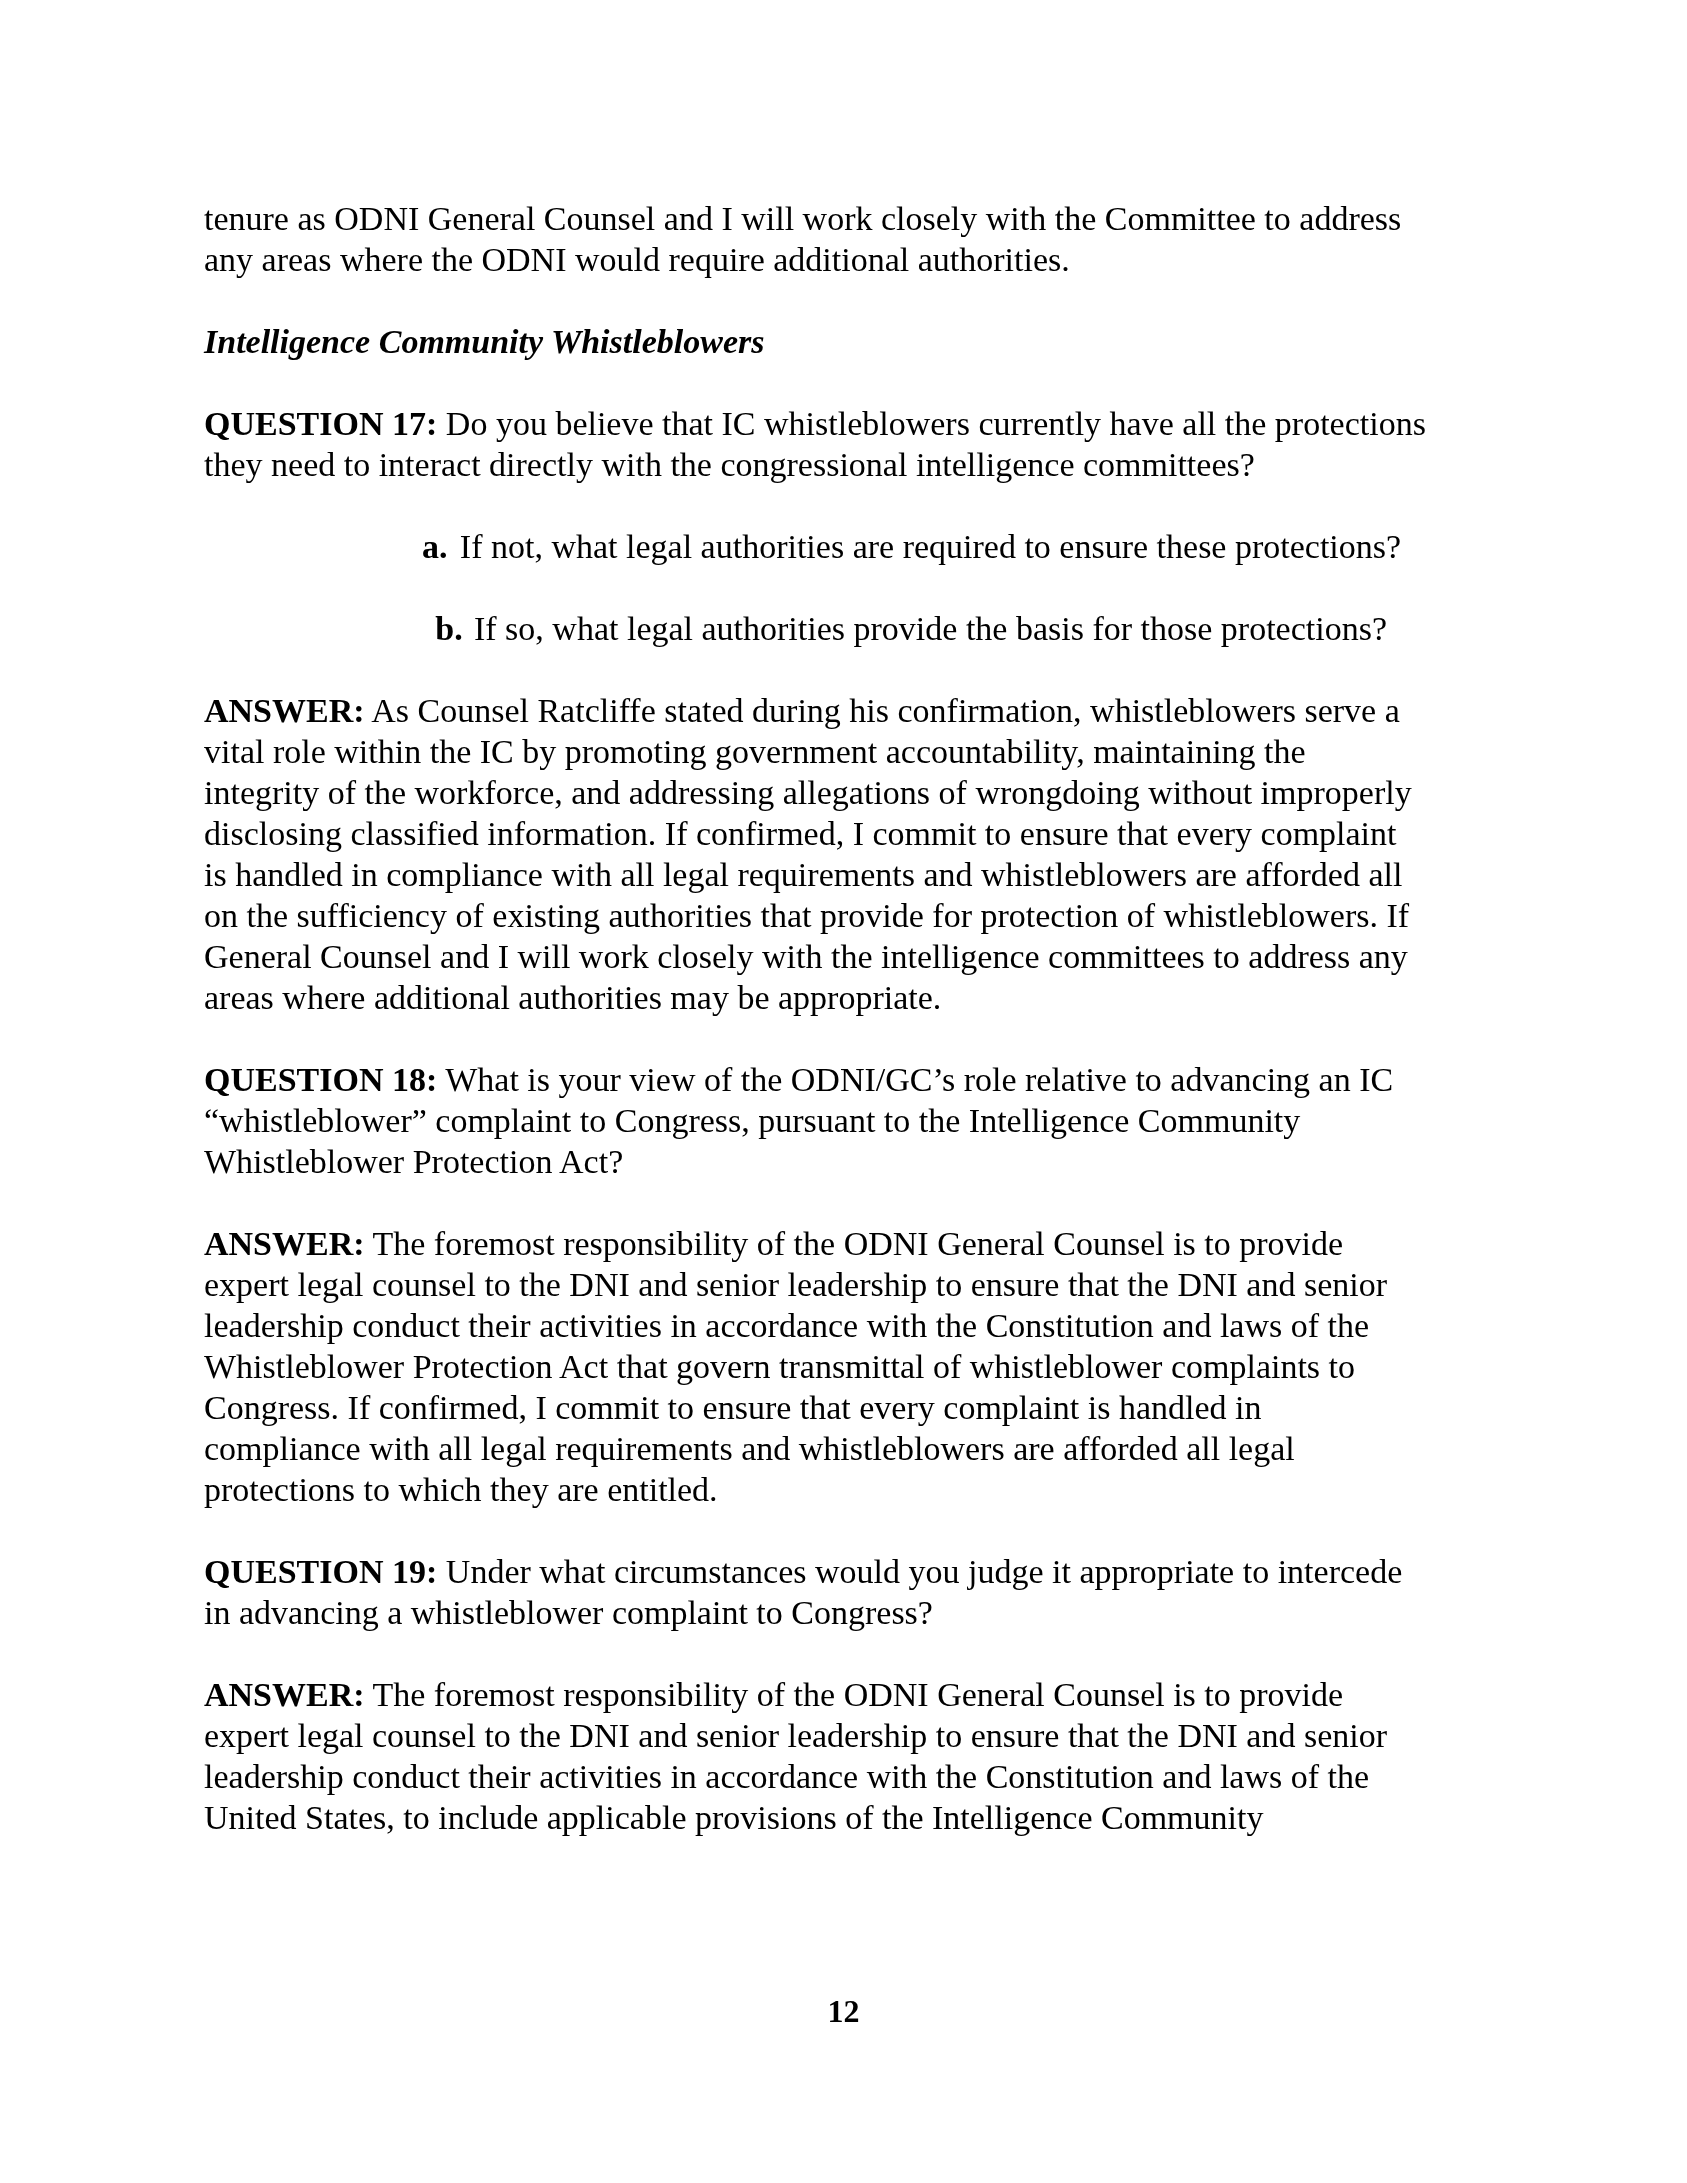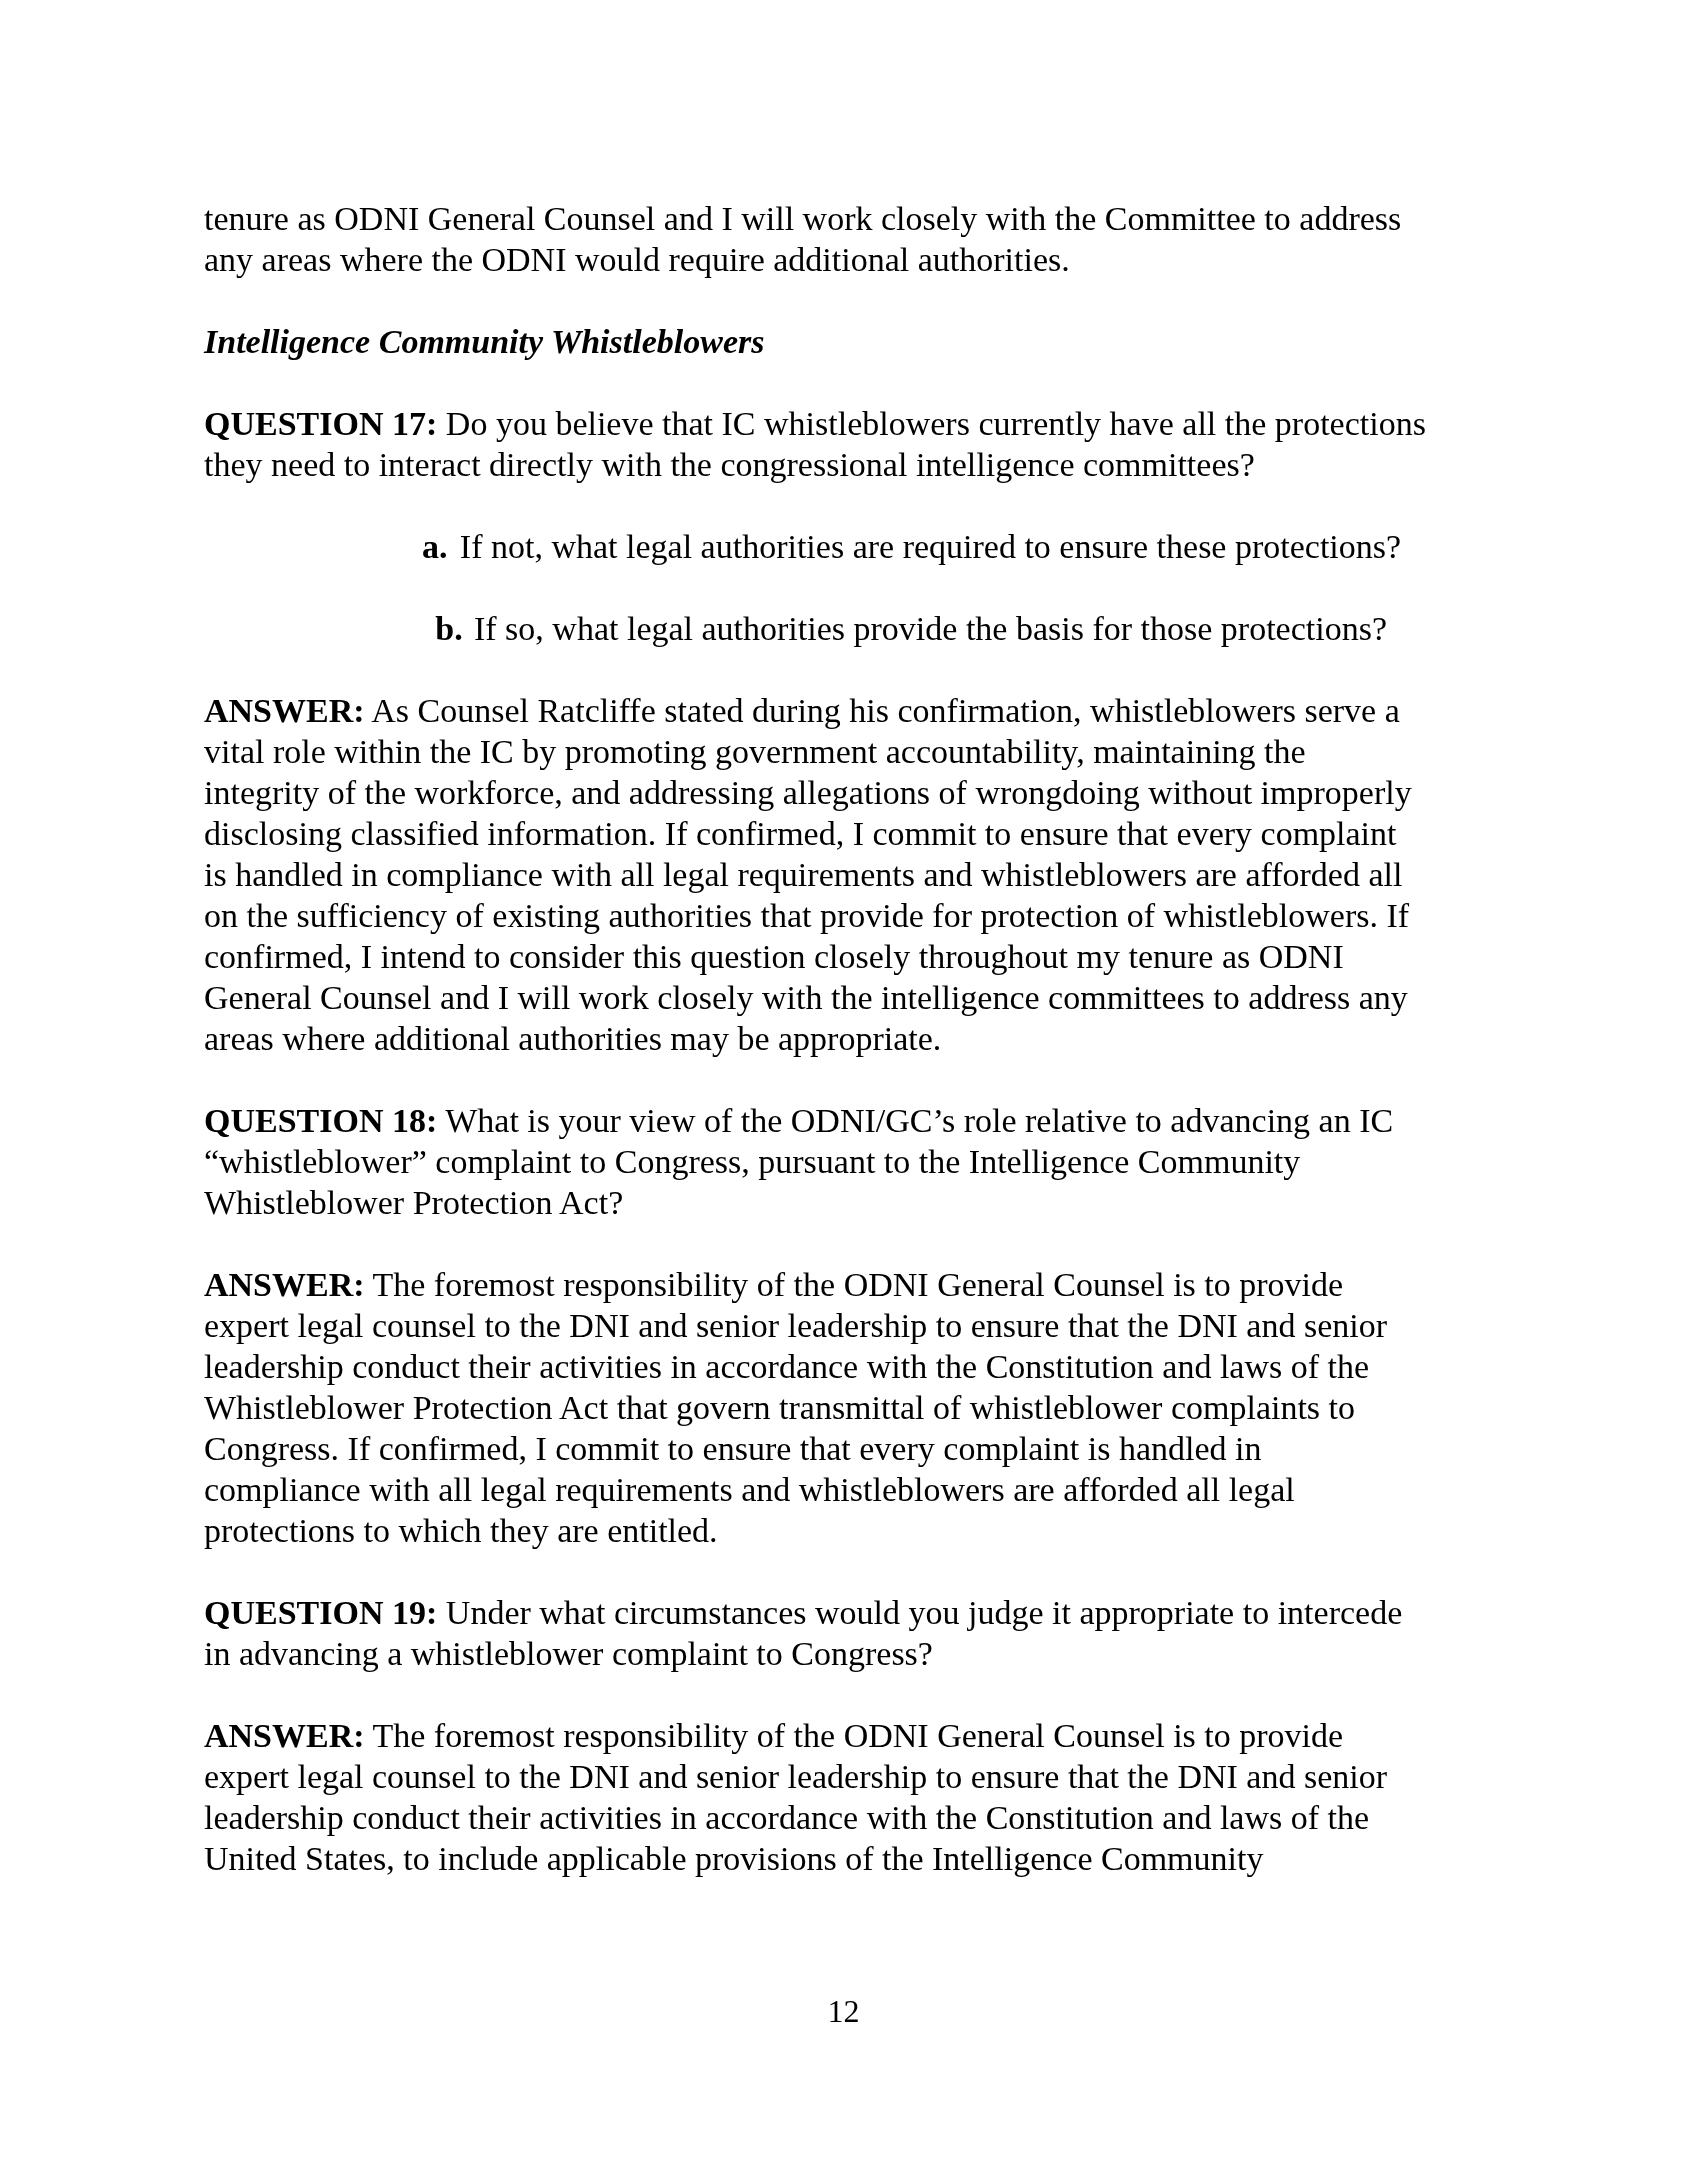--- a/index.html
+++ b/index.html
@@ -46,21 +46,21 @@
       font-weight: bold;
       display: inline-block;
       width: 50px;
     }
     .page-number {
       position: absolute;
       left: 0;
       width: 1687px;
       top: 1991px;
       text-align: center;
-      font-weight: normal;
+      font-weight: bold;
       font-size: 32px;
       line-height: 40px;
     }
   </style>
 </head>
 <body>
 
 <div class="page">
 
   <div class="para">
@@ -85,21 +85,20 @@
     <p class="line"><span class="marker">b.</span><span>If so, what legal authorities provide the basis for those protections?</span></p>
   </div>
 
   <div class="para">
     <p class="line"><span class="label">ANSWER:</span><span> As Counsel Ratcliffe stated during his confirmation, whistleblowers serve a</span></p>
     <p class="line">vital role within the IC by promoting government accountability, maintaining the</p>
     <p class="line">integrity of the workforce, and addressing allegations of wrongdoing without improperly</p>
     <p class="line">disclosing classified information.  If confirmed, I commit to ensure that every complaint</p>
     <p class="line">is handled in compliance with all legal requirements and whistleblowers are afforded all</p>
     <p class="line">on the sufficiency of existing authorities that provide for protection of whistleblowers.  If</p>
-    <p class="line">confirmed, I intend to consider this question closely throughout my tenure as ODNI</p>
     <p class="line">General Counsel and I will work closely with the intelligence committees to address any</p>
     <p class="line">areas where additional authorities may be appropriate.</p>
   </div>
 
   <div class="para">
     <p class="line"><span class="label">QUESTION 18:</span><span> What is your view of the ODNI/GC’s role relative to advancing an IC</span></p>
     <p class="line">“whistleblower” complaint to Congress, pursuant to the Intelligence Community</p>
     <p class="line">Whistleblower Protection Act?</p>
   </div>
 

